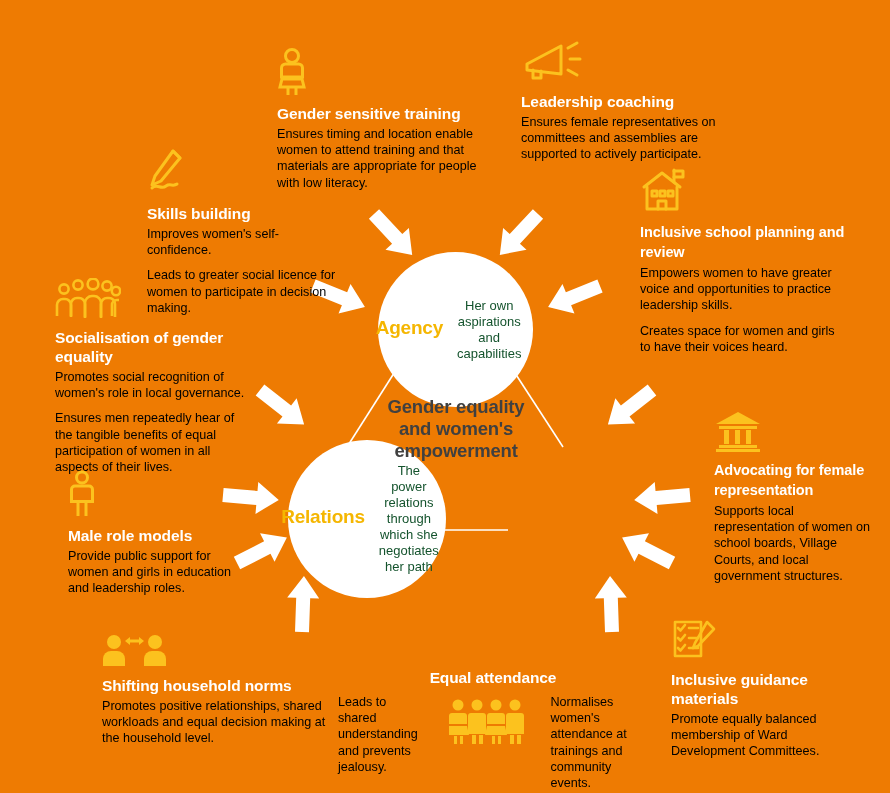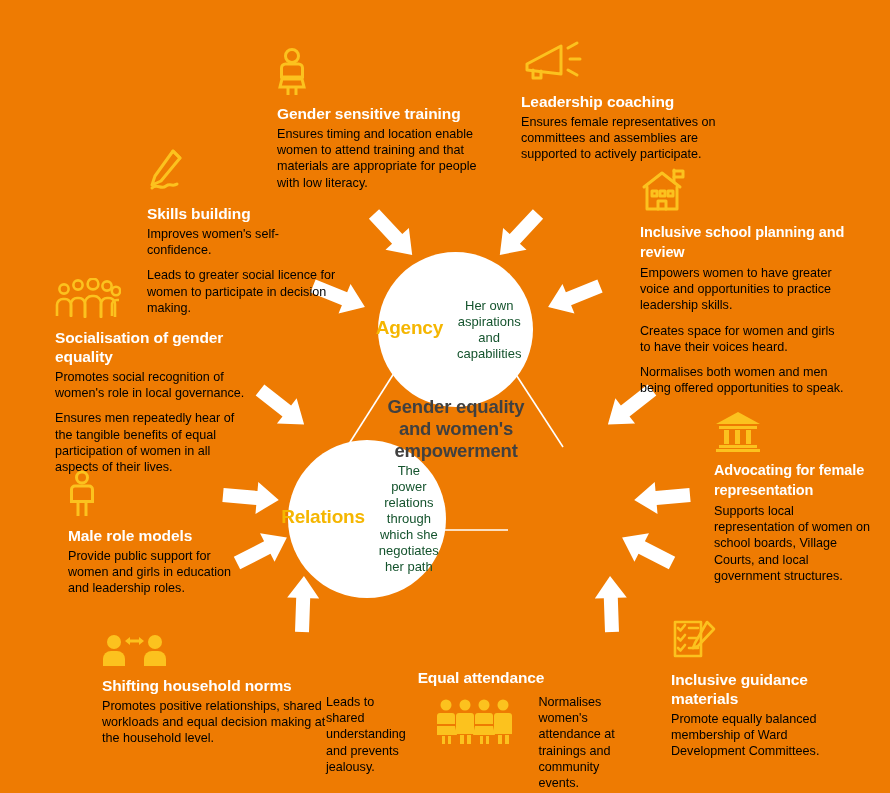--- a/index.html
+++ b/index.html
@@ -206,21 +206,20 @@
         <rect x="12" y="23" width="5" height="5"></rect>
         <rect x="20" y="23" width="5" height="5"></rect>
         <rect x="28" y="23" width="5" height="5"></rect>
         <path d="M18 41 v-8 h8 v8"></path>
       </g>
     </svg>
     <div style="height:8px"></div>
     <div class="ttl sm">Inclusive school planning and review</div>
     <div class="body-p">Empowers women to have greater voice and opportunities to practice leadership skills.</div>
     <div class="body-p">Creates space for women and girls to have their voices heard.</div>
-    <div class="body-p">Normalises both women and men being offered opportunities to speak.</div>
   </div>
 
   <div class="blk" style="left:55px; top:278px; width:195px;">
     <svg class="icon" width="66" height="42" viewBox="0 0 66 42">
       <g fill="none" stroke="#fcc21e" stroke-width="2.6">
         <circle cx="9" cy="11" r="4.6"></circle>
         <circle cx="23" cy="7" r="4.6"></circle>
         <circle cx="38" cy="6" r="5.4"></circle>
         <circle cx="52" cy="8" r="4.6"></circle>
         <circle cx="61" cy="13" r="4.2"></circle>
@@ -294,21 +293,21 @@
         <line x1="18" y1="20" x2="27" y2="20"></line>
         <line x1="18" y1="30" x2="27" y2="30"></line>
         <path d="M36 4 L43 11 L27 28 L22 30 L24 25 Z"></path>
       </g>
     </svg>
     <div style="height:8px"></div>
     <div class="ttl">Inclusive guidance materials</div>
     <div class="body-p">Promote equally balanced membership of Ward Development Committees.</div>
   </div>
 
-  <div class="blk" style="left:326px; top:668px; width:310px;">
+  <div class="blk" style="left:338px; top:668px; width:310px;">
     <div class="ttl" style="text-align:center; margin-bottom:7px;">Equal attendance</div>
     <div style="display:flex; align-items:flex-start; gap:26px;">
       <div class="body-p" style="width:105px;">Leads to shared understanding and prevents jealousy.</div>
       <svg class="icon" width="75" height="48" viewBox="0 0 75 48" style="flex:none; margin-top:4px;">
         <g fill="#fcc21e">
 
           <circle cx="9" cy="7" r="5.5"></circle>
           <path d="M3 15 h12 a3 3 0 0 1 3 3 v8 h-18 v-8 a3 3 0 0 1 3 -3 Z"></path>
           <path d="M0 28 h18 l2 9 h-22 Z"></path>
           <rect x="5" y="38" width="3" height="8"></rect>

